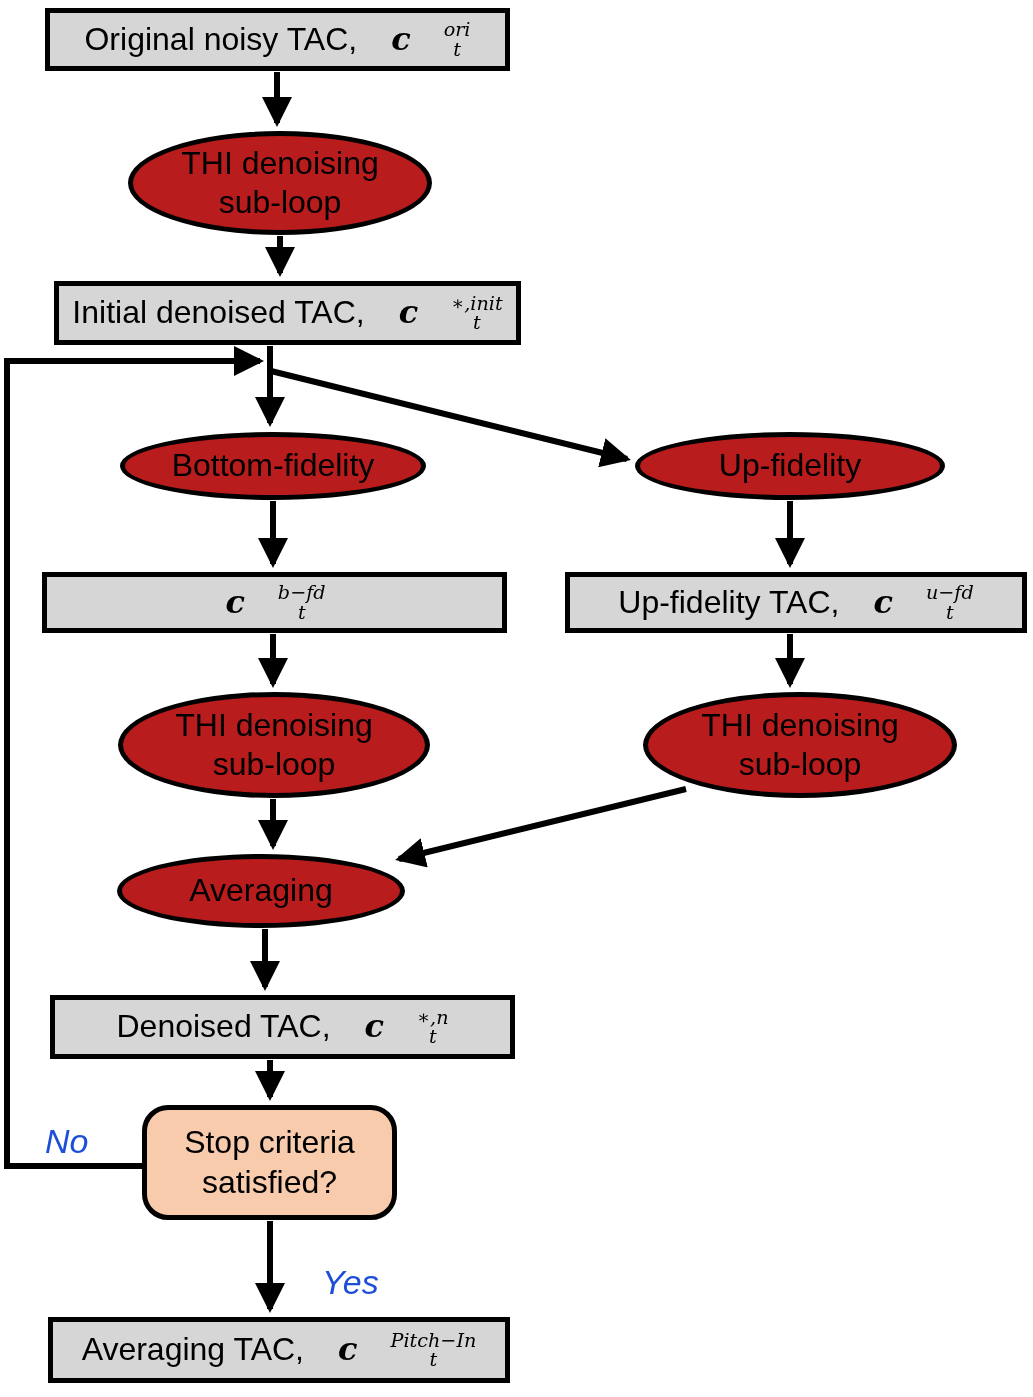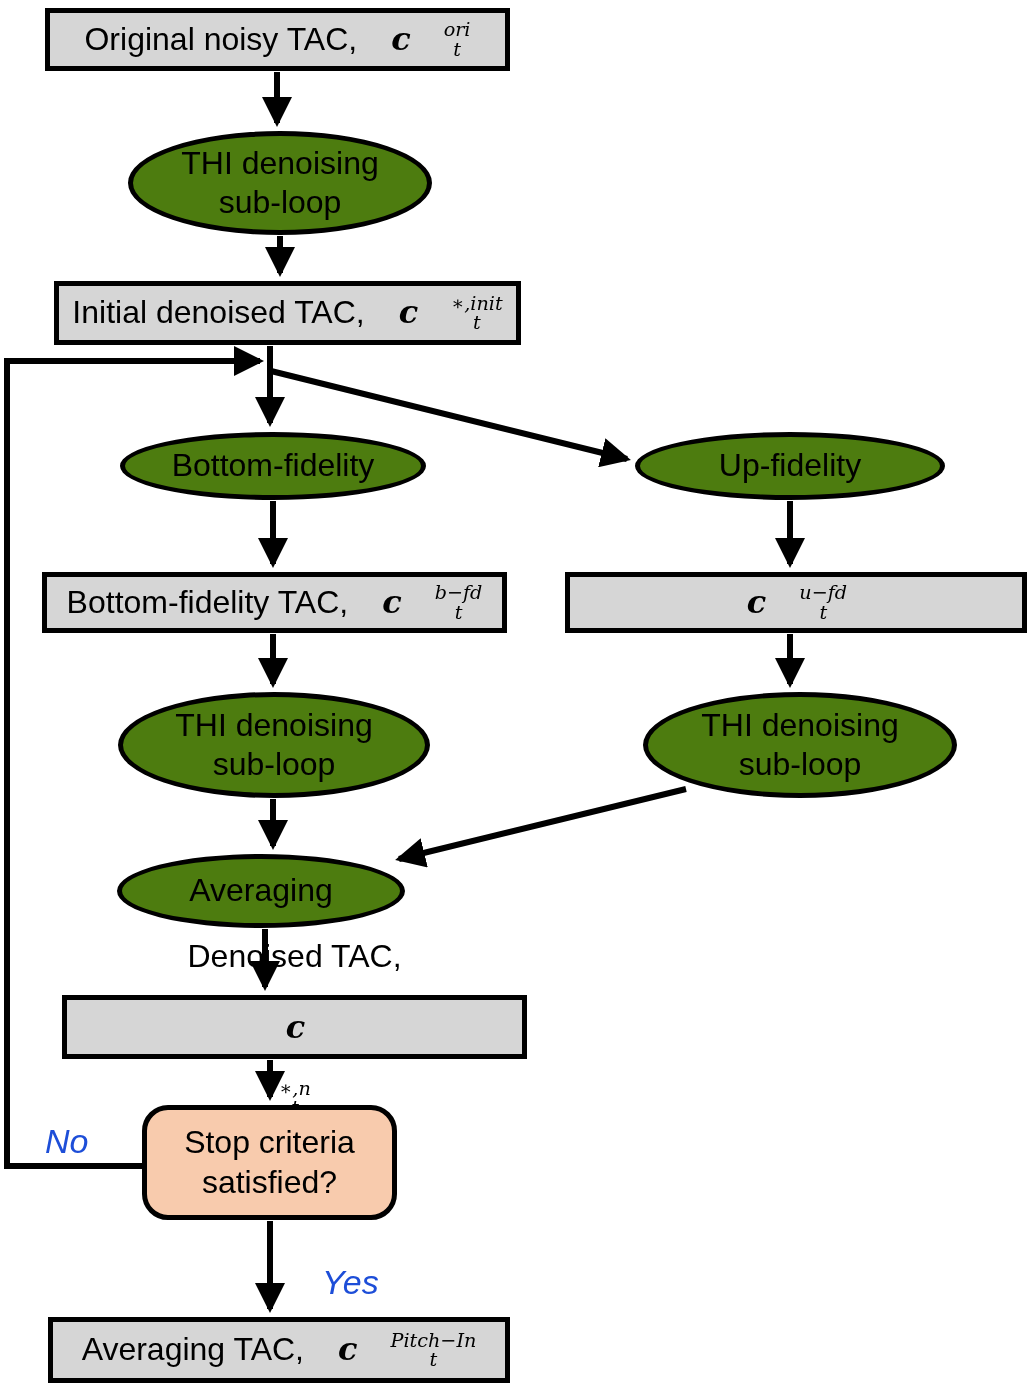--- a/index.html
+++ b/index.html
@@ -26,21 +26,21 @@
     font-size: 32px;
     line-height: 1.22;
     box-sizing: border-box;
   }
   .rect {
     background: #d6d6d6;
     border: 5px solid #000000;
     gap: 32px;
   }
   .ellipse {
-    background: #4d7c0f;
+    background: #b91c1c;
     border: 5px solid #000000;
     border-radius: 50%;
   }
   .decision {
     background: #f8cbad;
     border: 5px solid #000000;
     border-radius: 26px;
     text-align: center;
   }
   
@@ -72,21 +72,21 @@
   #n-original   { left:45px;  top:8px;    width:465px; height:63px;  }
   #n-thi1       { left:128px; top:131px;  width:304px; height:104px; }
   #n-initial    { left:54px;  top:281px;  width:467px; height:64px;  }
   #n-bottomfid  { left:120px; top:432px;  width:306px; height:68px;text-align:right;  }
   #n-upfid      { left:635px; top:432px;  width:310px; height:68px;  }
   #n-bottomtac  { left:42px;  top:572px;  width:465px; height:61px;  }
   #n-uptac      { left:565px; top:572px;  width:462px; height:61px;  }
   #n-thi2       { left:118px; top:692px;  width:312px; height:106px; }
   #n-thi3       { left:643px; top:692px;  width:314px; height:106px; }
   #n-averaging  { left:117px; top:854px;  width:288px; height:74px;  }
-  #n-denoised   { left:62px;  top:995px;  width:465px; height:64px;flex-direction:column;  }
+  #n-denoised   { left:50px;  top:995px;  width:465px; height:64px;  }
   #n-stop       { left:142px; top:1105px; width:255px; height:115px; }
   #n-processed  { left:48px;  top:1317px; width:462px; height:66px;  }
   #lbl-no  { left:45px;  top:1122px; }
   #lbl-yes { left:322px; top:1246px;margin-top:17px; }
   .ellipse .inner { max-width: 240px; }
   #n-stop .inner  { max-width: 225px; }
 </style>
 </head>
 <body>
 
@@ -138,29 +138,29 @@
 
   <div id="n-bottomfid" class="node ellipse">
     <span class="inner">Bottom-fidelity</span>
   </div>
 
   <div id="n-upfid" class="node ellipse">
     <span class="inner">Up-fidelity</span>
   </div>
 
   <div id="n-bottomtac" class="node rect">
-    <span>Bottom-fidelity TAC,</span>
       <span class="mvar">c</span>
       <span class="mscripts">
         <span>b−fd</span>
         <span>t</span>
       </span>
   </div>
 
   <div id="n-uptac" class="node rect">
+    <span>Up-fidelity TAC,</span>
       <span class="mvar">c</span>
       <span class="mscripts">
         <span>u−fd</span>
         <span>t</span>
       </span>
   </div>
 
   <div id="n-thi2" class="node ellipse">
     <span class="inner">THI denoising sub-loop</span>
   </div>

